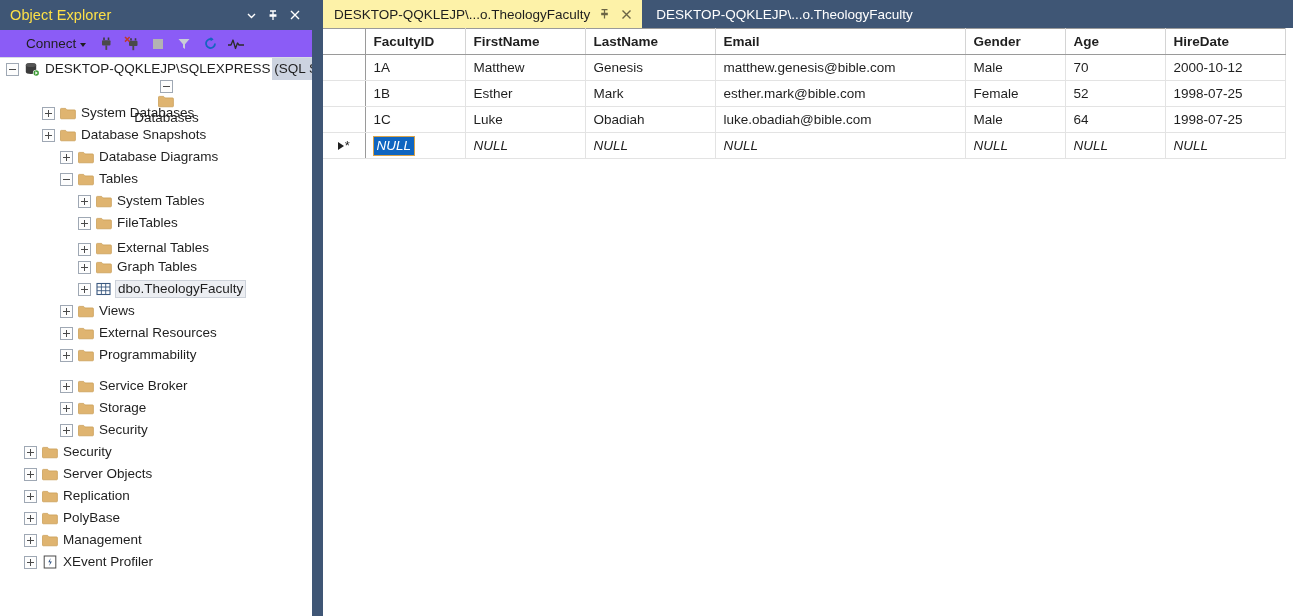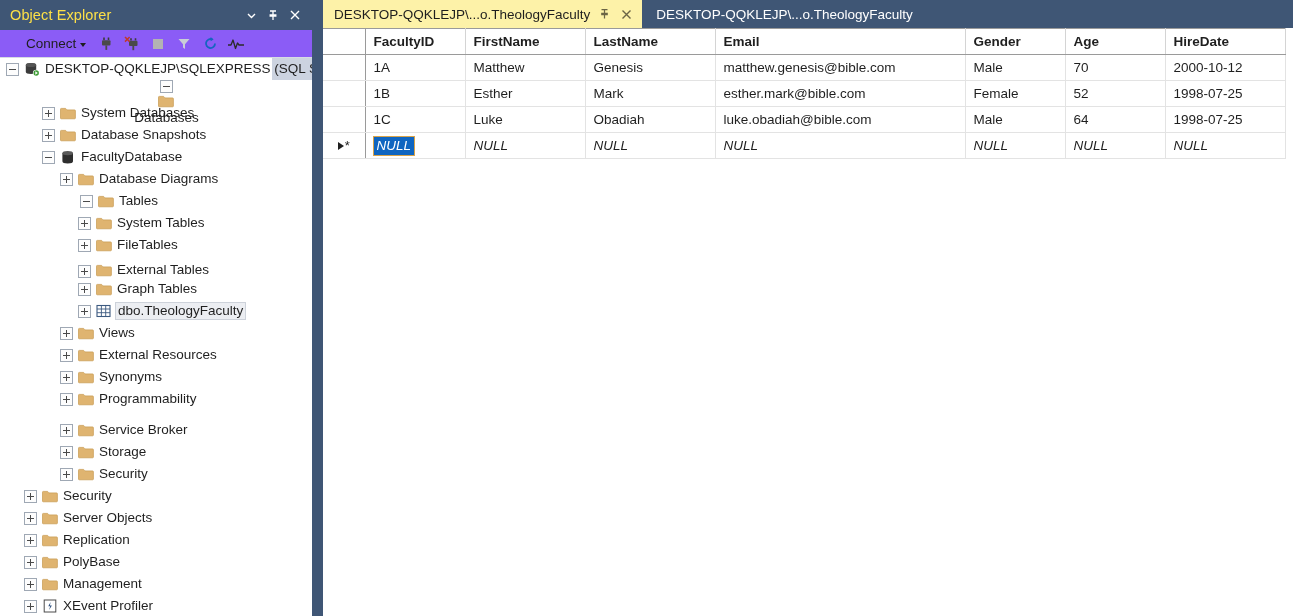--- a/index.html
+++ b/index.html
@@ -372,40 +372,30 @@
           </div>
           <div class="node" style="padding-left: 42px;">
             <span class="expander box plus"></span>
             <span class="ic">
               <svg width="16" height="13" viewBox="0 0 16 13">
                 <path d="M0.5 2.2 A0.8 0.8 0 0 1 1.3 1.4 H5.6 L7.0 2.9 H14.6 A0.8 0.8 0 0 1 15.4 3.7 V11 A0.8 0.8 0 0 1 14.6 11.8 H1.3 A0.8 0.8 0 0 1 0.5 11 Z" fill="#dfb470" stroke="#c79a4f" stroke-width="0.7"></path>
               </svg>
             </span>
             <span class="node-label">Database Snapshots</span>
           </div>
-          <div class="node" style="padding-left: 42px;">
-            <span class="expander box"></span>
-            <span class="ic">
-              <svg width="14" height="15" viewBox="0 0 14 15">
-                <path d="M1.4 3.1 V11.3 A5.3 2.2 0 0 0 12 11.3 V3.1 Z" fill="#2e2e2e"></path>
-                <ellipse cx="6.7" cy="3.1" rx="5.3" ry="2.2" fill="#5a5a5a"></ellipse>
-              </svg>
-            </span>
-            <span class="node-label">FacultyDatabase</span>
-          </div>
           <div class="node" style="padding-left: 60px;">
             <span class="expander box plus"></span>
             <span class="ic">
               <svg width="16" height="13" viewBox="0 0 16 13">
                 <path d="M0.5 2.2 A0.8 0.8 0 0 1 1.3 1.4 H5.6 L7.0 2.9 H14.6 A0.8 0.8 0 0 1 15.4 3.7 V11 A0.8 0.8 0 0 1 14.6 11.8 H1.3 A0.8 0.8 0 0 1 0.5 11 Z" fill="#dfb470" stroke="#c79a4f" stroke-width="0.7"></path>
               </svg>
             </span>
             <span class="node-label">Database Diagrams</span>
           </div>
-          <div class="node" style="padding-left: 80px;">
+          <div class="node" style="padding-left: 60px;">
             <span class="expander box"></span>
             <span class="ic">
               <svg width="16" height="13" viewBox="0 0 16 13">
                 <path d="M0.5 2.2 A0.8 0.8 0 0 1 1.3 1.4 H5.6 L7.0 2.9 H14.6 A0.8 0.8 0 0 1 15.4 3.7 V11 A0.8 0.8 0 0 1 14.6 11.8 H1.3 A0.8 0.8 0 0 1 0.5 11 Z" fill="#dfb470" stroke="#c79a4f" stroke-width="0.7"></path>
               </svg>
             </span>
             <span class="node-label">Tables</span>
           </div>
           <div class="node" style="padding-left: 78px;">
             <span class="expander box plus"></span>
@@ -463,29 +453,20 @@
             <span class="node-label">Views</span>
           </div>
           <div class="node" style="padding-left: 60px;">
             <span class="expander box plus"></span>
             <span class="ic">
               <svg width="16" height="13" viewBox="0 0 16 13">
                 <path d="M0.5 2.2 A0.8 0.8 0 0 1 1.3 1.4 H5.6 L7.0 2.9 H14.6 A0.8 0.8 0 0 1 15.4 3.7 V11 A0.8 0.8 0 0 1 14.6 11.8 H1.3 A0.8 0.8 0 0 1 0.5 11 Z" fill="#dfb470" stroke="#c79a4f" stroke-width="0.7"></path>
               </svg>
             </span>
             <span class="node-label">External Resources</span>
-          </div>
-          <div class="node" style="padding-left: 60px;">
-            <span class="expander box plus"></span>
-            <span class="ic">
-              <svg width="16" height="13" viewBox="0 0 16 13">
-                <path d="M0.5 2.2 A0.8 0.8 0 0 1 1.3 1.4 H5.6 L7.0 2.9 H14.6 A0.8 0.8 0 0 1 15.4 3.7 V11 A0.8 0.8 0 0 1 14.6 11.8 H1.3 A0.8 0.8 0 0 1 0.5 11 Z" fill="#dfb470" stroke="#c79a4f" stroke-width="0.7"></path>
-              </svg>
-            </span>
-            <span class="node-label">Synonyms</span>
           </div>
           <div class="node" style="padding-left: 60px;">
             <span class="expander box plus"></span>
             <span class="ic">
               <svg width="16" height="13" viewBox="0 0 16 13">
                 <path d="M0.5 2.2 A0.8 0.8 0 0 1 1.3 1.4 H5.6 L7.0 2.9 H14.6 A0.8 0.8 0 0 1 15.4 3.7 V11 A0.8 0.8 0 0 1 14.6 11.8 H1.3 A0.8 0.8 0 0 1 0.5 11 Z" fill="#dfb470" stroke="#c79a4f" stroke-width="0.7"></path>
               </svg>
             </span>
             <span class="node-label">Programmability</span>
           </div>

